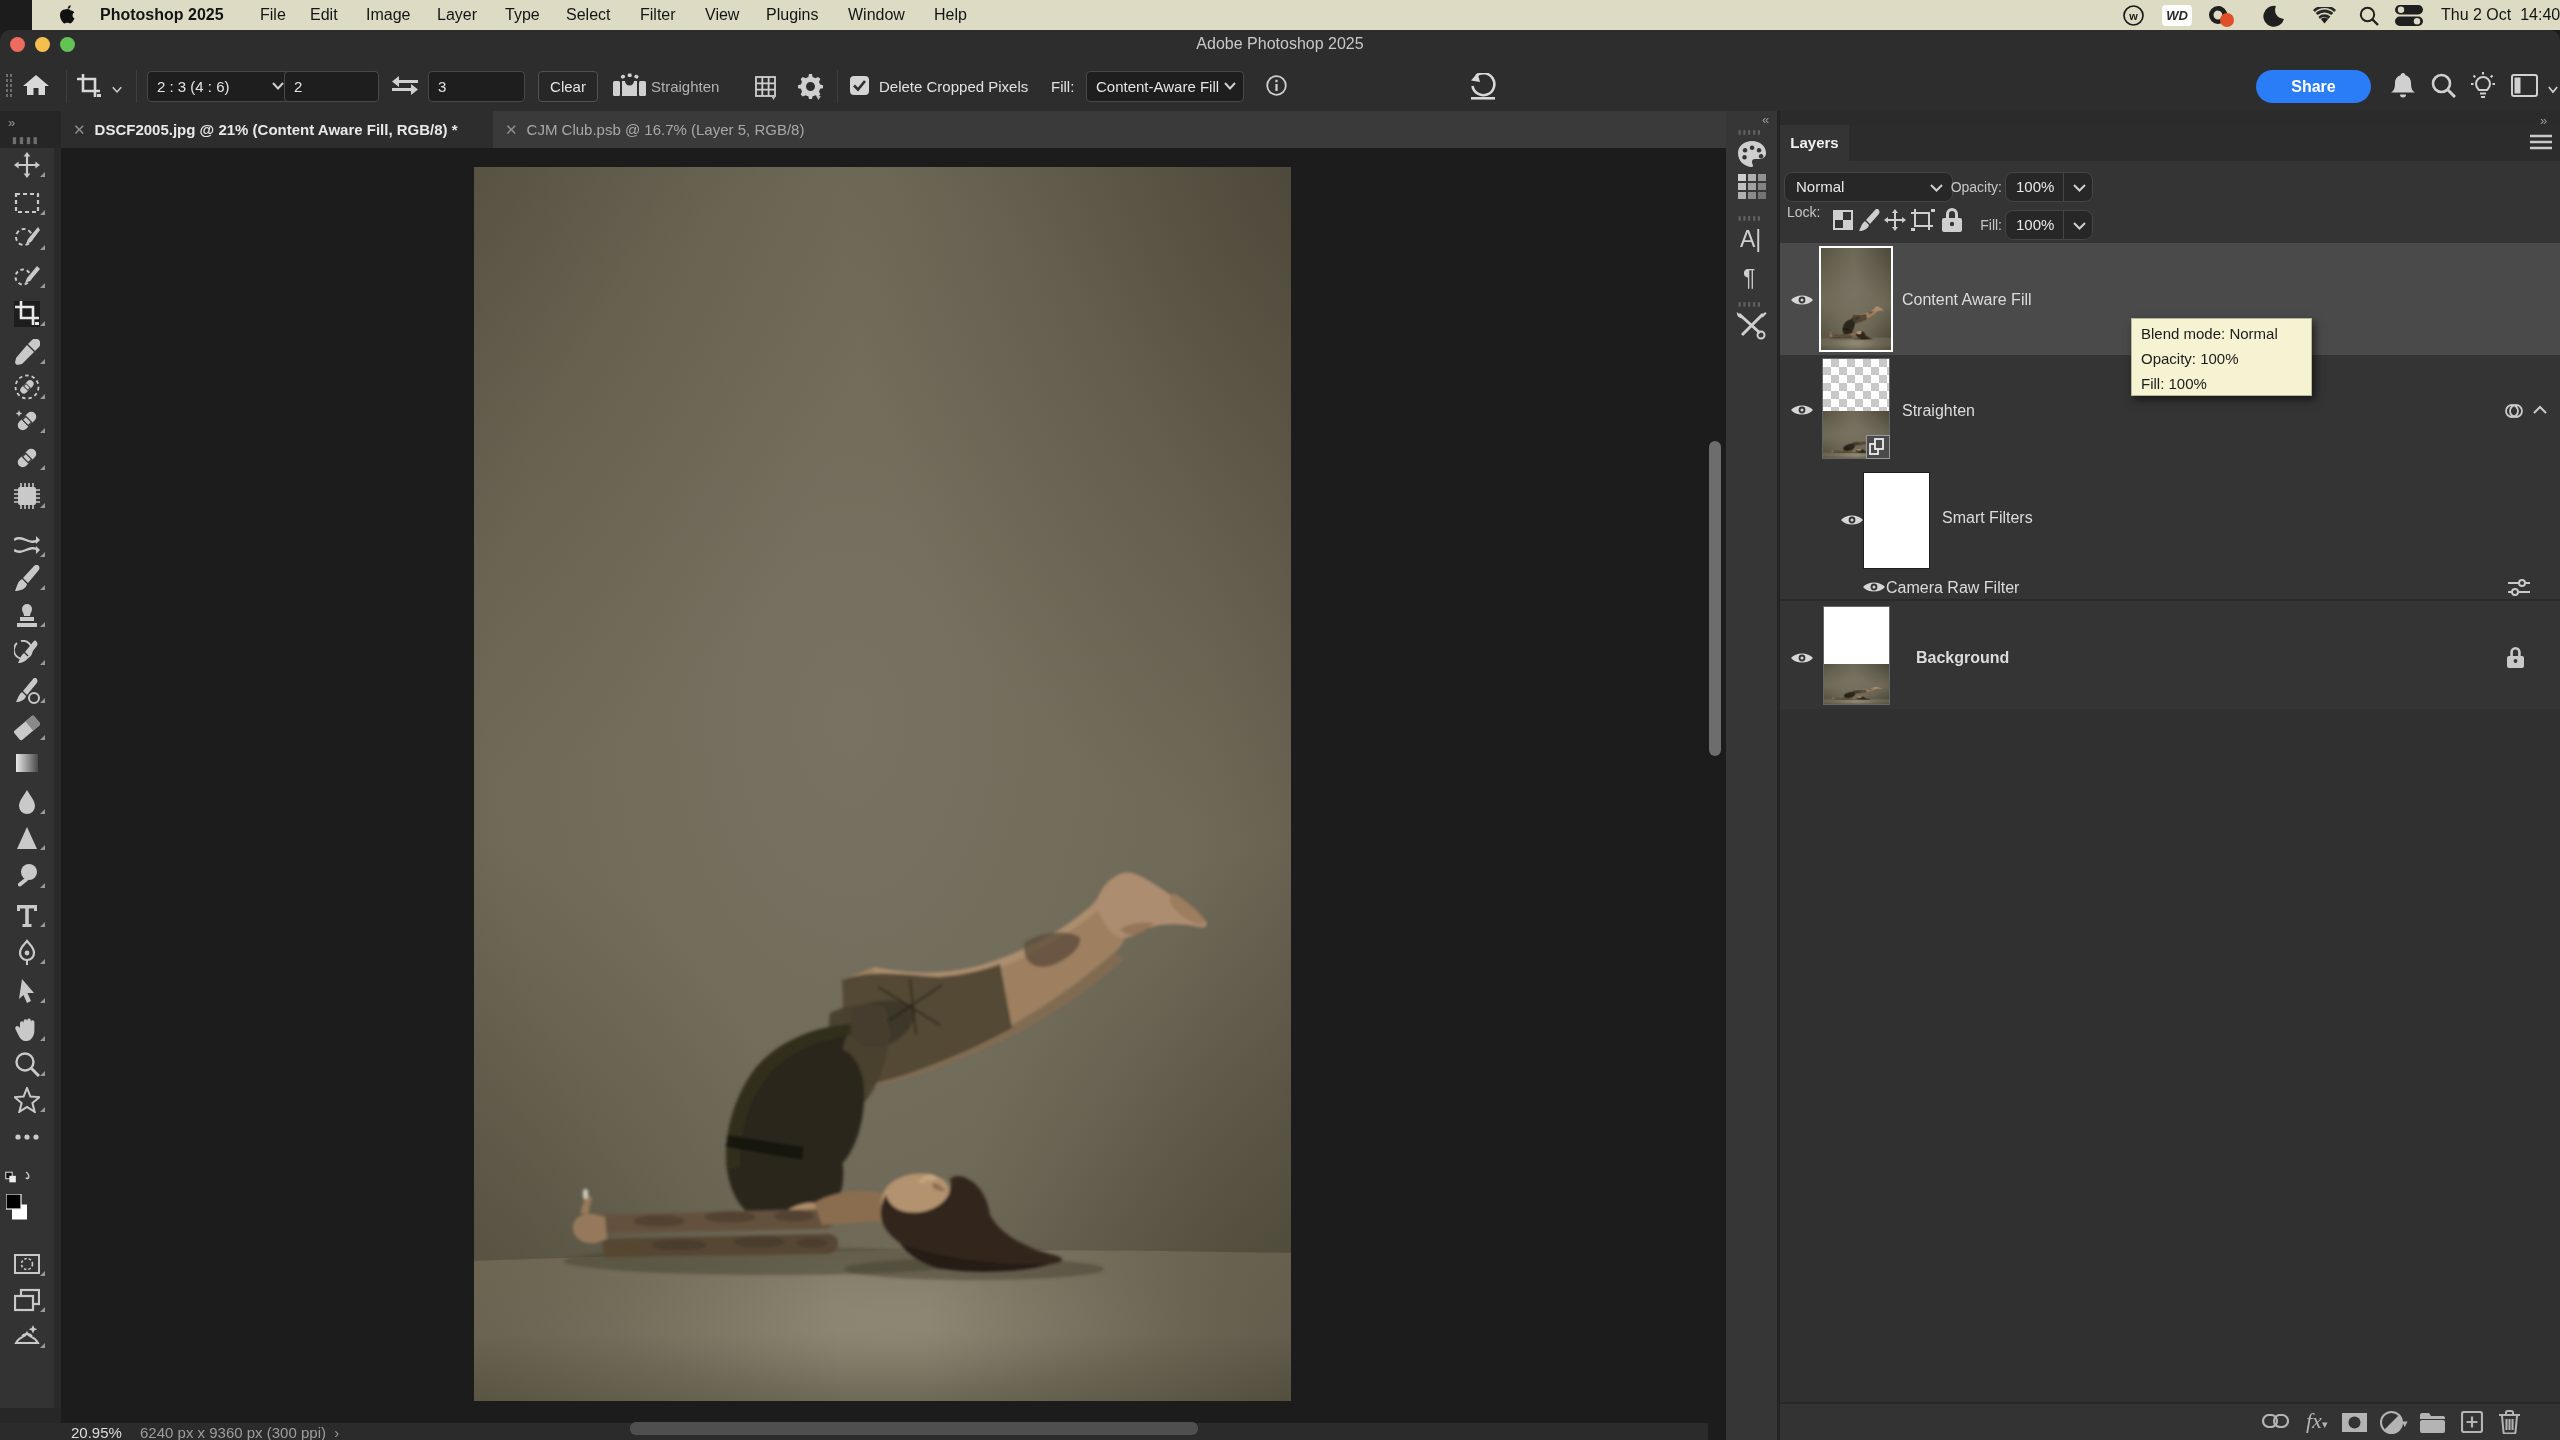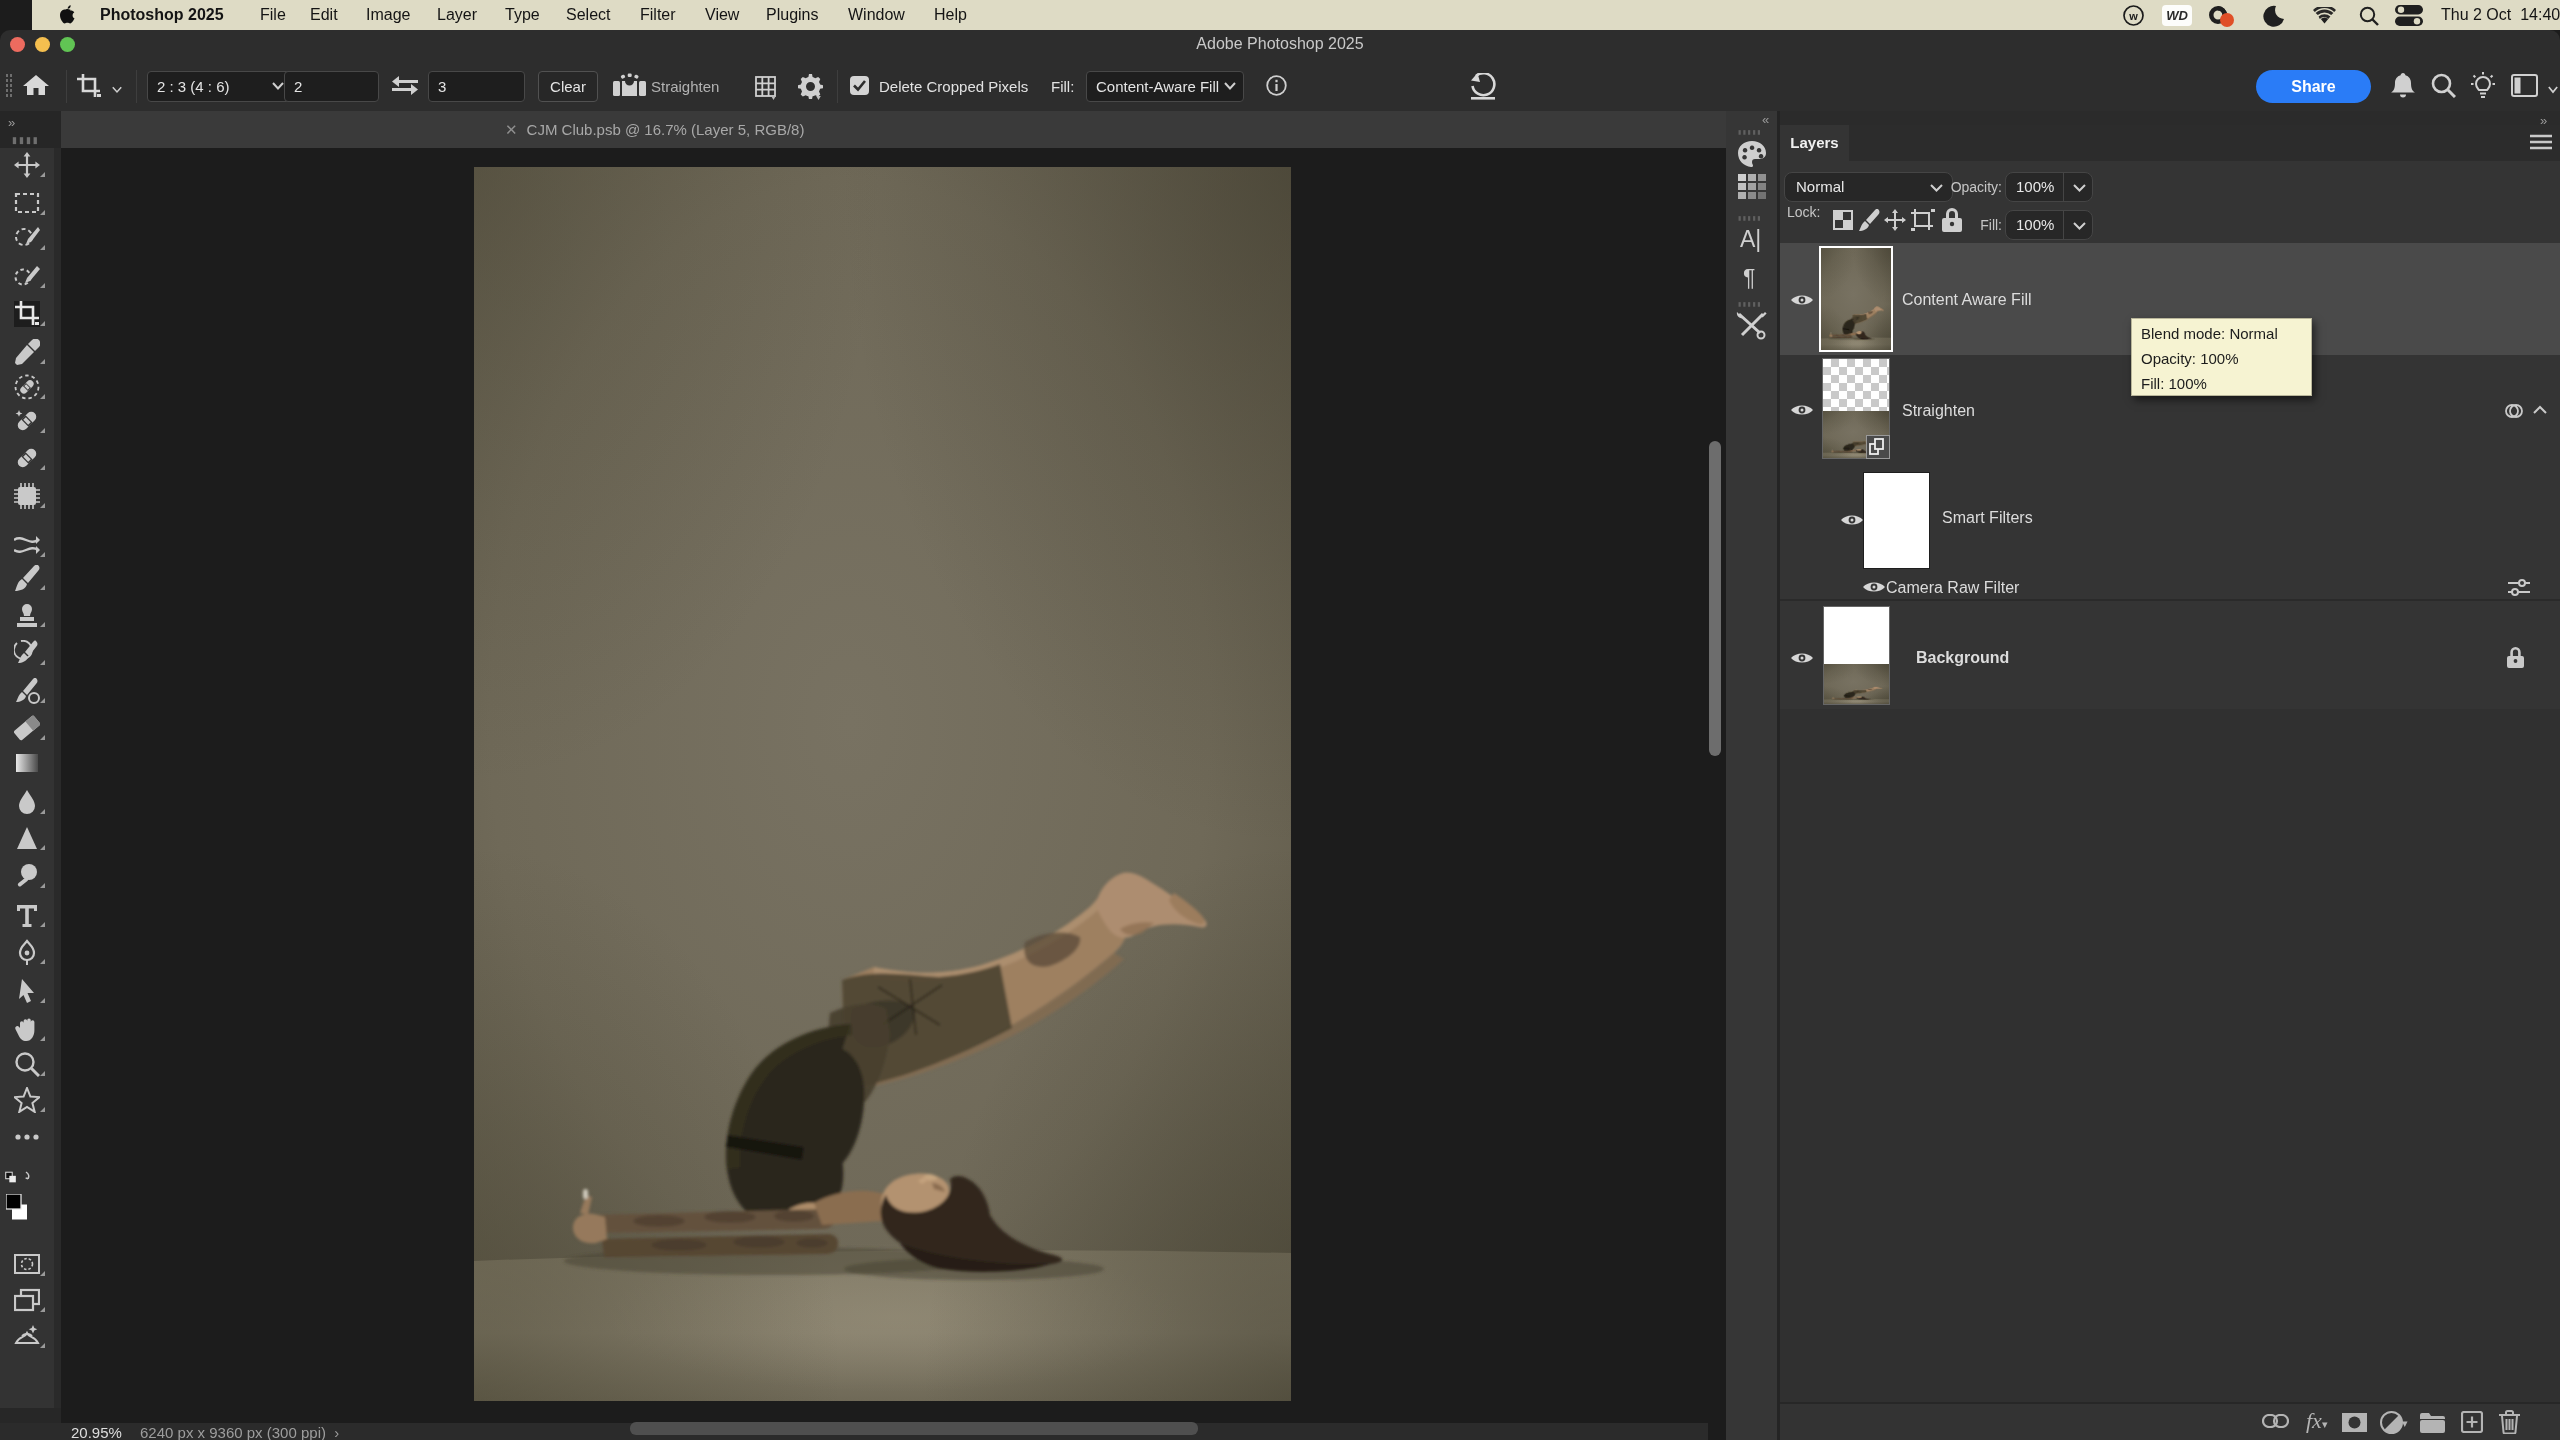--- a/index.html
+++ b/index.html
@@ -257,20 +257,21 @@
     </svg>
     <svg class="chev" style="left:2548px; top:26px;" width="12" height="9" viewBox="0 0 12 9">
       <path d="M1 1 L6 7 L11 1" stroke="#cfcfcf" stroke-width="2" fill="none"></path>
     </svg>
   </div>
 
   <div id="tabbar" class="abs">
     <div class="lft">
         <span style="position:absolute;left:8px;top:4px;">»</span>
       </div>
+    <div class="tab1"><span class="tabx" style="margin:0 9px 0 12px;">✕</span>DSCF2005.jpg @ 21% (Content Aware Fill, RGB/8) *</div>
     <div class="tab2"><span class="tabx" style="margin:0 9px 0 12px;">✕</span>CJM Club.psb @ 16.7% (Layer 5, RGB/8)</div>
   </div>
 
   <div id="toolbar" class="abs">
     <div class="abs" style="left:12px; top:-13px; color:#6f6f6f; font-size:9px; letter-spacing:2px;">▮▮▮▮</div>
     <svg class="tico" style="left:14px; top:4px;" width="26" height="26" viewBox="0 0 26 26">
         <g fill="#c9c9c9">
           <path d="M13 0 L16.4 4.6 L14.1 4.6 L14.1 11.9 L21.4 11.9 L21.4 9.6 L26 13 L21.4 16.4 L21.4 14.1 L14.1 14.1 L14.1 21.4 L16.4 21.4 L13 26 L9.6 21.4 L11.9 21.4 L11.9 14.1 L4.6 14.1 L4.6 16.4 L0 13 L4.6 9.6 L4.6 11.9 L11.9 11.9 L11.9 4.6 L9.6 4.6 Z"></path>
         </g>
       </svg>

